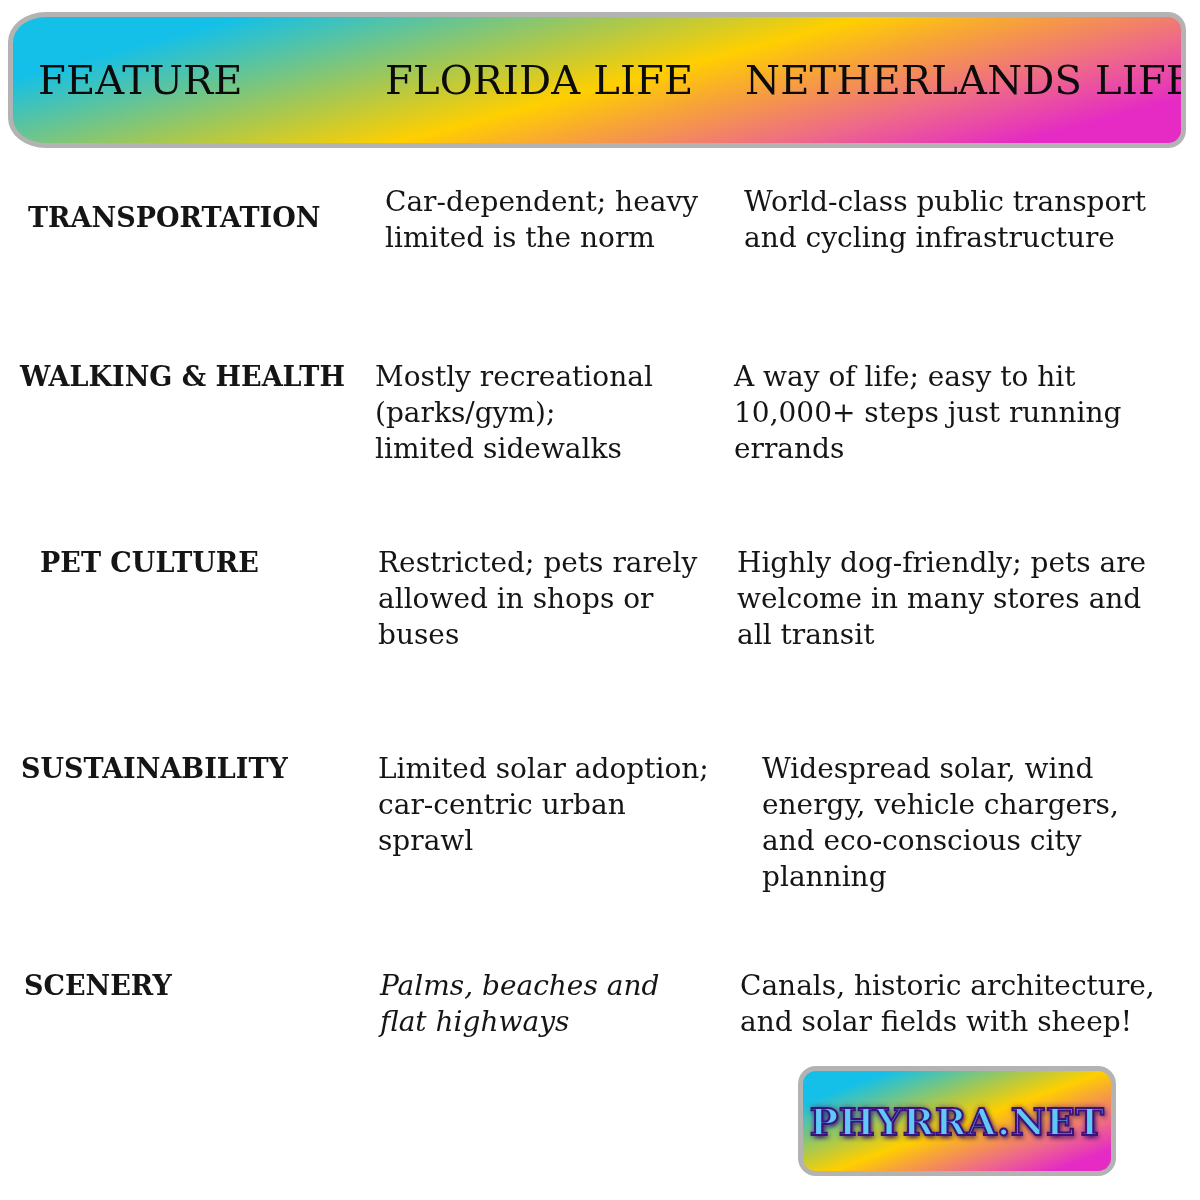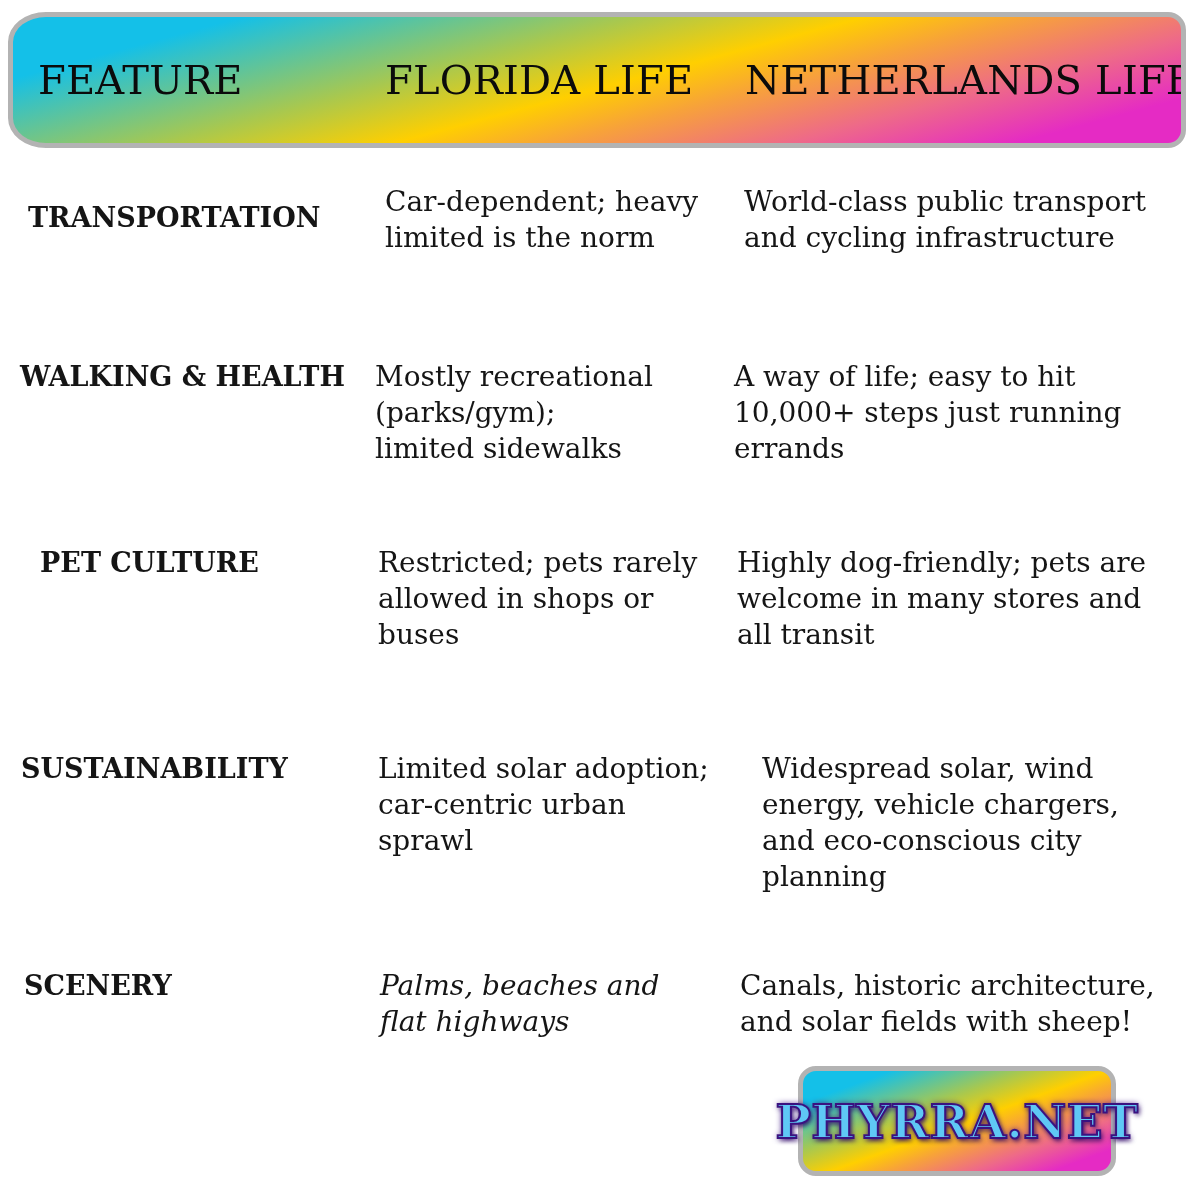--- a/index.html
+++ b/index.html
@@ -29,21 +29,21 @@
     .cell.feature { font-weight: bold; font-size: 27px; }
 
     .logo {
       position: absolute; left: 798px; top: 1066px; width: 318px; height: 110px;
       box-sizing: border-box; border: 5px solid #b3b3b3; border-radius: 18px;
       background: linear-gradient(160deg, #14c0e8 0%, #14c0e8 15%, #a9c84e 38%, #ffcf00 52%, #f7a23a 62%, #ee6a88 76%, #e52bc4 90%, #e52bc4 100%);
       display: flex; align-items: center; justify-content: center;
     }
     .logo-text {
       font-family: "DejaVu Serif", "Liberation Serif", serif;
-      font-weight: bold; font-size: 47px; color: #5fc8f5;
+      font-weight: bold; font-size: 38px; color: #5fc8f5;
       -webkit-text-stroke: 2px #3a1280;
       text-shadow: 0 0 6px #3a1280, 2px 3px 4px rgba(40,0,90,0.7);
       letter-spacing: 0.5px;
     }
   </style>
 </head>
 <body>
 
 <div class="header-bar">
   <span class="hcell h-feature">FEATURE</span>

